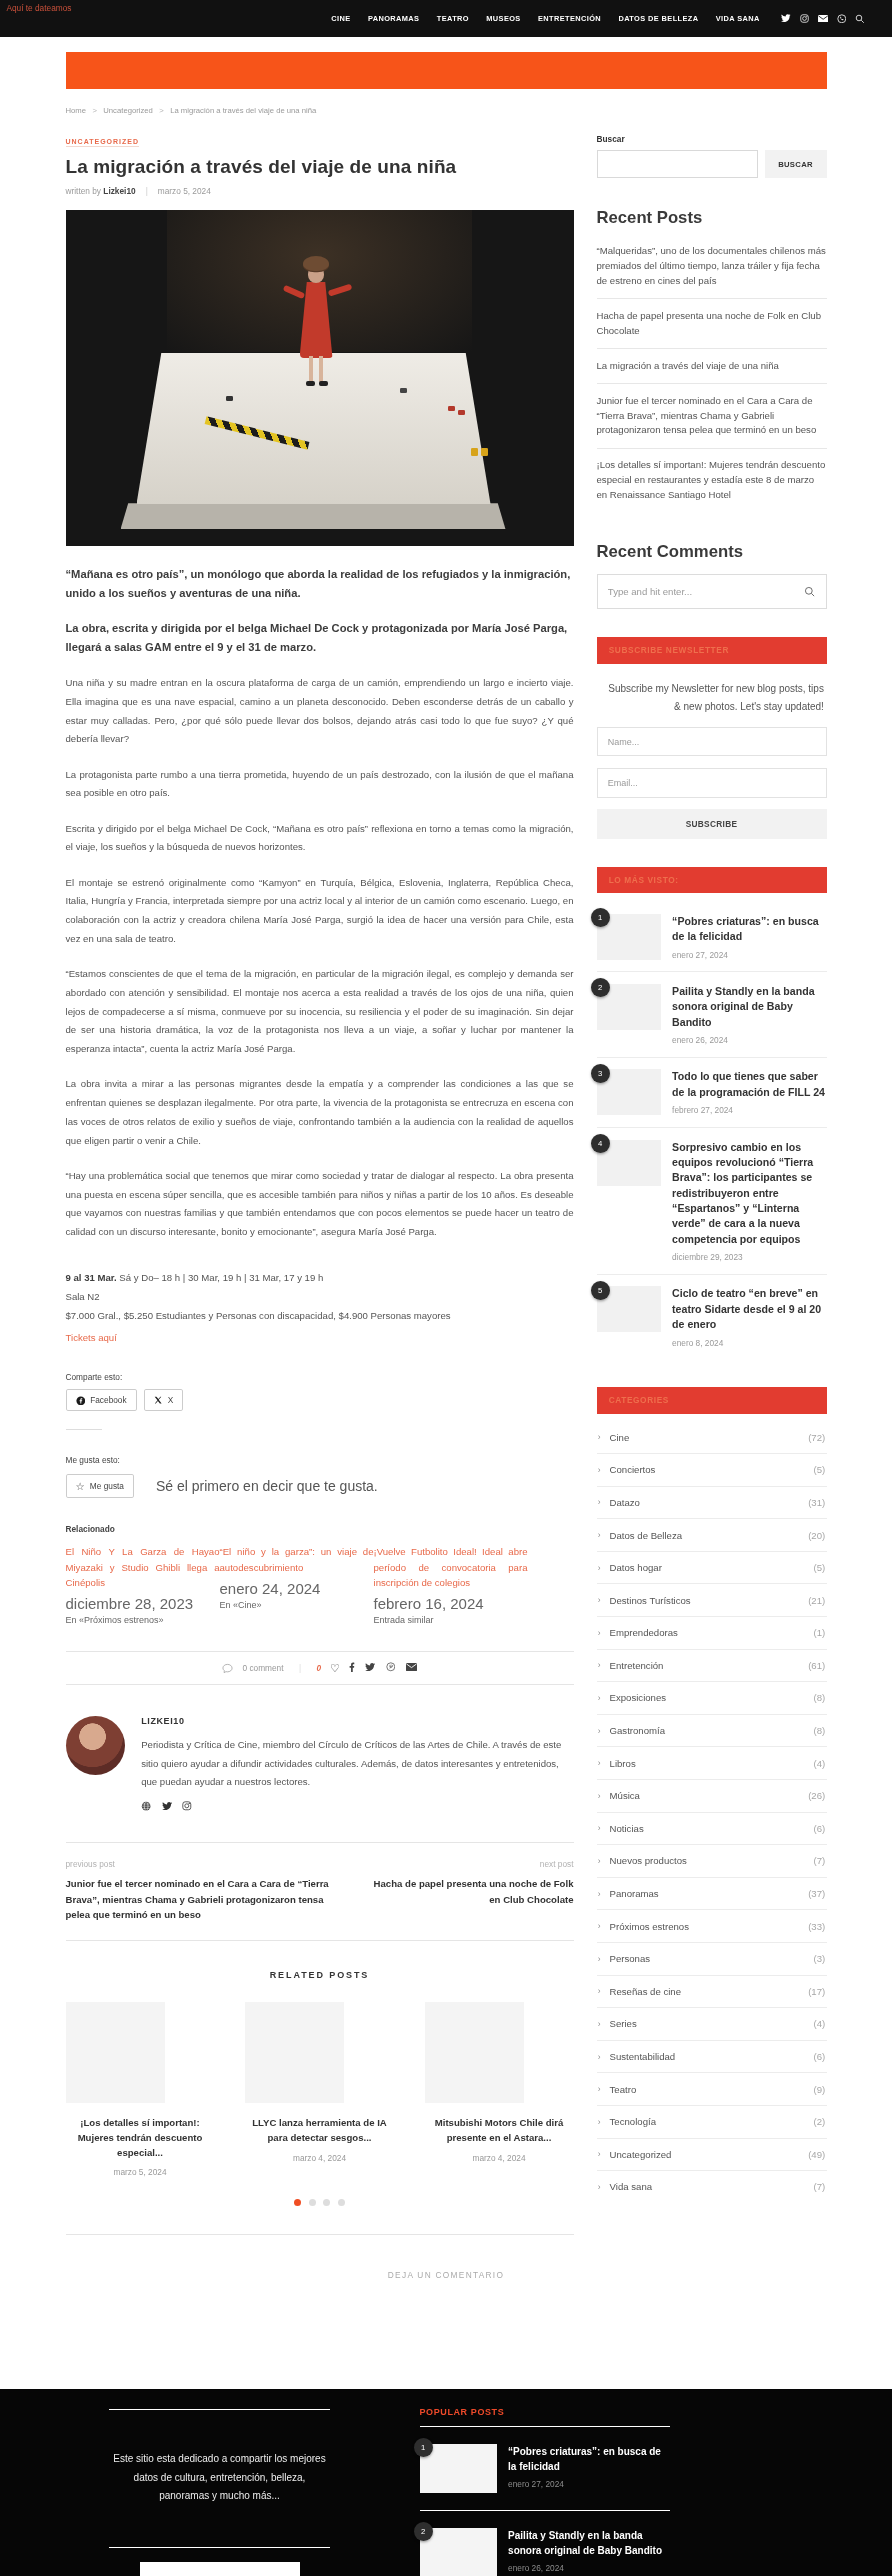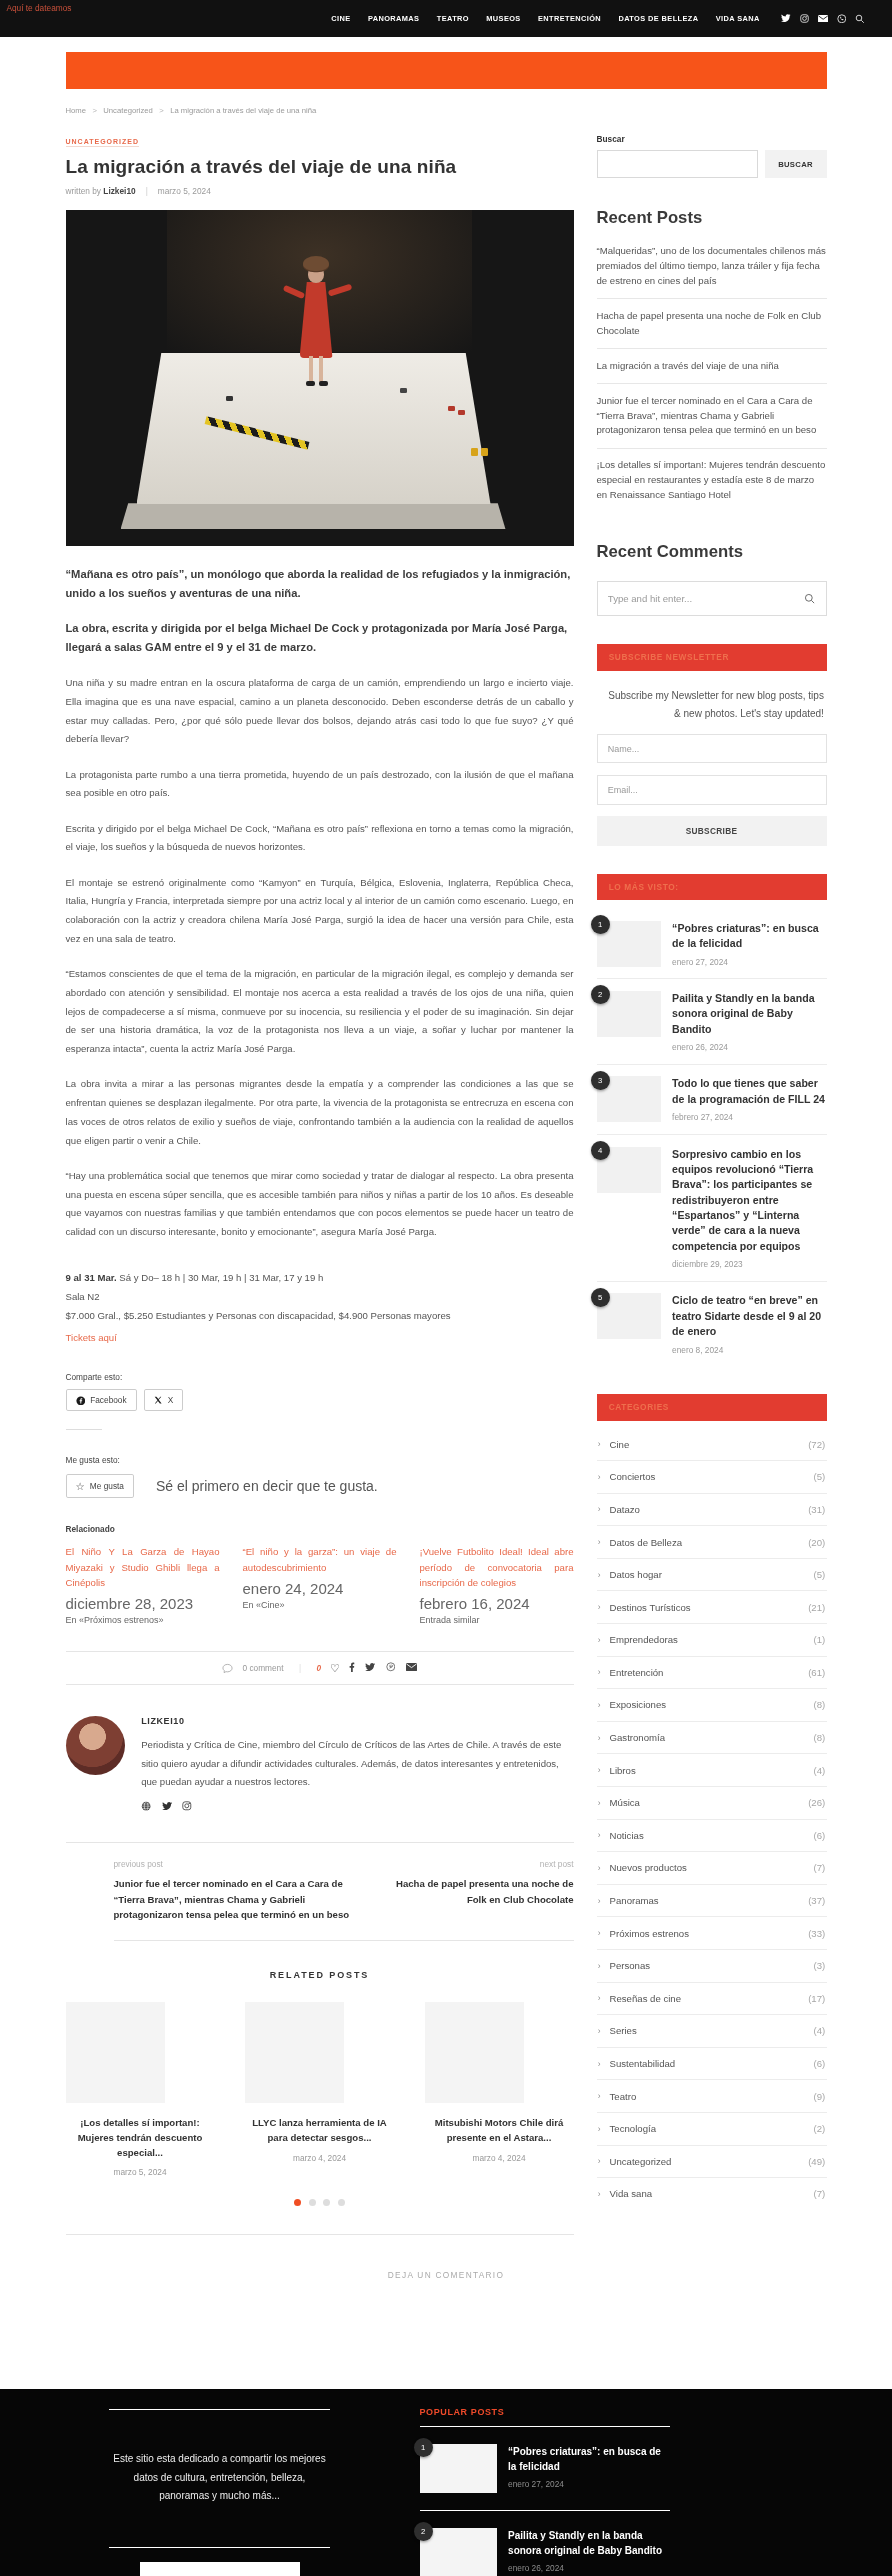--- a/index.html
+++ b/index.html
@@ -56,39 +56,39 @@
   .tickets { display:inline-block; margin-top:2.6px; color:#e8694a; font-size:9.6px; text-decoration:none; }
 
   .share-label { margin-top:24.4px; font-size:8.3px; font-weight:normal; color:#444; }
   .share-row { margin-top:7.7px; display:flex; gap:7.7px; }
   .share-btn { display:inline-flex; align-items:center; gap:5.1px; border:0.6px solid #ccc; border-radius:1.9px; padding:5.1px 9px; font-size:8.3px; color:#444; background:#fff; cursor:pointer; }
   .mini-rule { margin-top:18px; width:36px; border-top:0.6px solid #ddd; }
   .like-hint { color:#555; font-size:14px; margin-left:22px; }
   .like-row { display:flex; align-items:center; margin-top:9px; }
 
   .rel-label { margin-top:26px; font-size:8.3px; font-weight:bold; color:#444; }
-  .rel-cols { display:flex; gap:23px; margin-top:10.3px; }
+  .rel-cols { display:flex; margin-top:10.3px; }
   .rel-col { width:154px; }
   .rel-col a { color:#e8694a; font-size:9.6px; line-height:1.6; text-decoration:none; display:block; text-align:justify; }
   .rel-col .d { margin-top:5.1px; color:#666; font-size:15px; }
   .rel-col .c { margin-top:2.6px; color:#666; font-size:9px; }
 
   .meta-row { margin-top:26px; border-top:0.6px solid #e5e5e5; border-bottom:0.6px solid #e5e5e5; padding:9.6px 0; display:flex; justify-content:center; align-items:center; gap:9px; color:#999; font-size:8.3px; }
   .meta-row .bar { color:#ddd; margin:0 6.4px; }
   .meta-row .likes0 { color:#e8694a; font-style:italic; font-weight:bold; }
   .meta-row .heart { font-size:11px; color:#444; }
   .meta-icons { display:flex; gap:10.3px; align-items:center; }
 
   .author-box { display:flex; gap:16.7px; margin-top:31px; padding-bottom:28px; border-bottom:0.6px solid #e5e5e5; }
   .avatar { width:59px; height:59px; border-radius:50%; flex:none; background:radial-gradient(circle at 45% 35%, #d8a98e 0 26%, #7e3f33 27% 60%, #5d2c26 61%); }
   .author-name { font-size:9px; font-weight:bold; color:#333; letter-spacing:0.6px; }
   .author-bio { margin-top:10.3px; font-size:9.6px; line-height:1.9; color:#555; }
   .author-social { margin-top:10.3px; display:flex; gap:10.3px; }
 
-  .pn-row { display:flex; justify-content:space-between; margin-top:16.7px; padding-bottom:16.7px; border-bottom:0.6px solid #e5e5e5;margin-left:48px; }
+  .pn-row { display:flex; justify-content:space-between; margin-top:16.7px; padding-bottom:16.7px; border-bottom:0.6px solid #e5e5e5; }
   .pn-label { color:#b2b2b2; font-size:8.3px; }
   .pn-title { margin-top:6.4px; font-size:9.6px; font-weight:bold; color:#333; line-height:1.65; }
   .pn-prev { width:54%; }
   .pn-next { width:42%; text-align:right; }
 
   .rp-heading { margin-top:29.5px; text-align:center; font-size:9px; font-weight:bold; letter-spacing:1.9px; color:#333; }
   .rp-grid { display:flex; justify-content:space-between; margin-top:22px; }
   .rp-card { width:149px; }
   .rp-img { width:99px; height:101px; background:#f4f4f4; }
   .rp-title { margin-top:13px; font-size:9.6px; font-weight:bold; color:#333; text-align:center; line-height:1.55; }
@@ -101,21 +101,21 @@
 
   
   .s-label { font-size:8.3px; font-weight:bold; color:#333; }
   .s-search { display:flex; gap:6.4px; margin-top:6.4px; }
   .s-search input { flex:1; height:28px; border:0.6px solid #d9d9d9; padding:0 7.7px; font-size:9px; color:#444; }
   .s-search button { width:62px; height:28px; background:#f2f2f2; border:0; font-size:7.7px; font-weight:bold; color:#333; letter-spacing:0.3px; cursor:pointer; }
   .s-h2 { margin-top:29.5px; font-size:16.7px; font-weight:bold; color:#3a3a3a; }
   .s-list { margin-top:6.4px; }
   .s-item { padding:9.6px 0; border-bottom:0.6px solid #e7e7e7; font-size:9.6px; line-height:1.55; color:#555; cursor:pointer; }
   .s-item:last-child { border-bottom:0; }
-  .type-box { margin-top:19px; height:35px; border:0.6px solid #dcdcdc; display:flex; align-items:center; justify-content:space-between; padding:0 10.3px; }
+  .type-box { margin-top:12px; height:35px; border:0.6px solid #dcdcdc; display:flex; align-items:center; justify-content:space-between; padding:0 10.3px; }
   .type-box input { border:0; outline:0; font-size:9.6px; color:#555; width:167px; }
   .type-box input::placeholder { color:#9a9a9a; }
   .red-banner { margin-top:28px; background:#e23c30; color:#ef6f4d; font-size:8.3px; font-weight:bold; letter-spacing:0.6px; padding:8.3px 12.2px; }
   .nl-text { margin-top:16.7px; text-align:right; font-size:10px; line-height:1.75; color:#555; padding:0 2.6px; }
   .nl-input { margin-top:11.6px; width:100%; height:29.5px; border:0.6px solid #e2e2e2; padding:0 10.3px; font-size:9px; color:#555; }
   .nl-input::placeholder { color:#9a9a9a; }
   .nl-btn { margin-top:11.6px; width:100%; height:29.5px; background:#f2f2f2; border:0; font-size:8.3px; font-weight:bold; color:#444; letter-spacing:0.3px; cursor:pointer; }
   .mv-item { display:flex; gap:11.6px; padding:11.6px 0; border-bottom:0.6px solid #ececec; }
   .mv-item:last-child { border-bottom:0; }
   .mv-thumb { position:relative; flex:none; width:64px; height:46px; background:#f1f1f1; }

